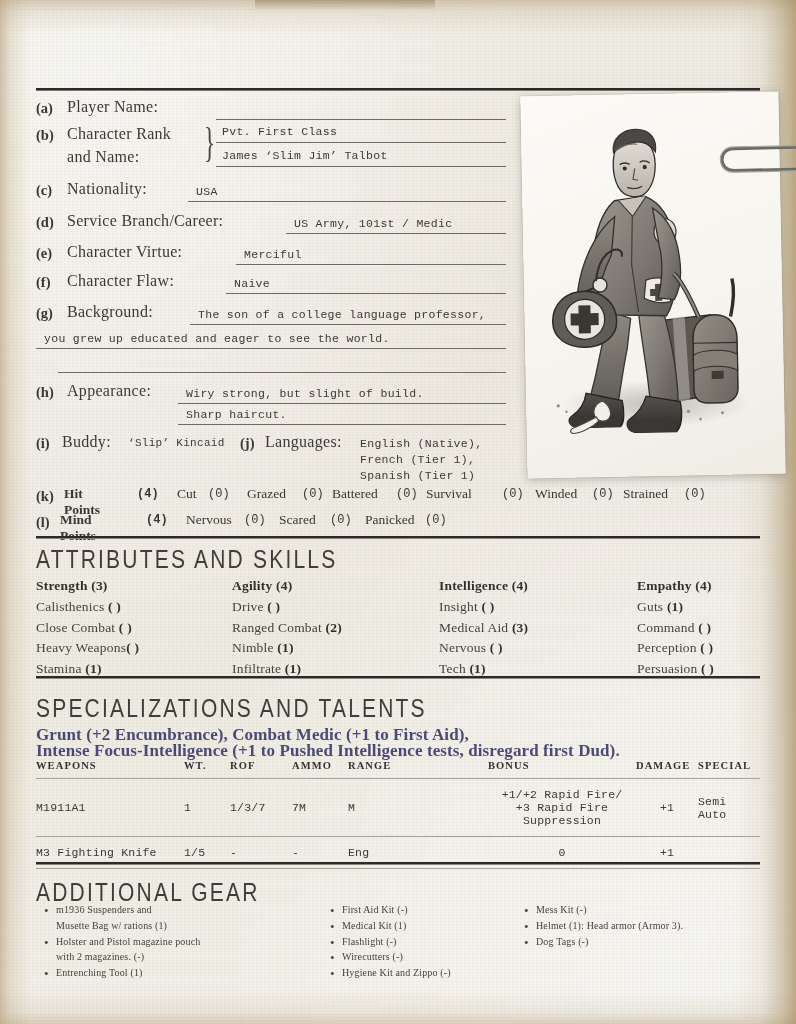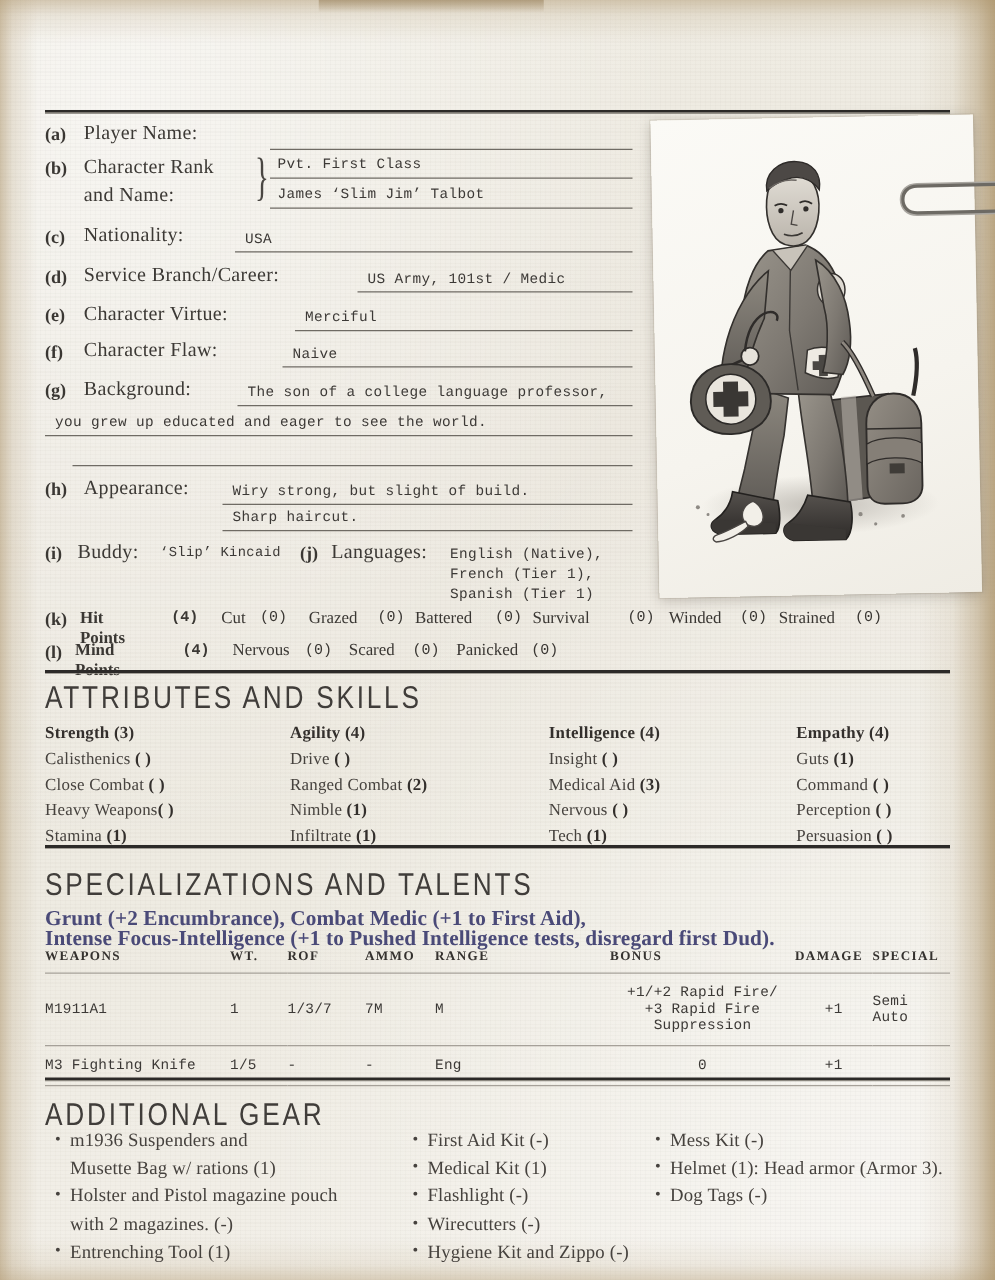--- a/index.html
+++ b/index.html
@@ -133,21 +133,21 @@
     font-size:11.5px;color:#3c3936;letter-spacing:.2px;
     padding:9px 0 9px 0;border-top:1px solid #a6a199;vertical-align:middle;
   }
   .wtbl tr.last td{border-bottom:1px solid #a6a199;}
   .c-center{text-align:center;}
 
   
   .gear-col{position:absolute;}
   .gear-col ul{margin:0;padding:0;list-style:none;}
   .gear-col li{
-    font-family:"Liberation Serif",serif;font-size:15px;color:#46423e;
+    font-family:"Liberation Serif",serif;font-size:10px;color:#46423e;
     letter-spacing:.15px;margin-bottom:3px;padding-left:12px;position:relative;
     line-height:1.28;
   }
   .gear-col li::before{
     content:"\2022";position:absolute;left:0;top:-1px;color:#46423e;font-size:13px;
   }
   .gear-col li.cont{padding-left:12px;}
   .gear-col li.cont::before{content:"";}
 
   

